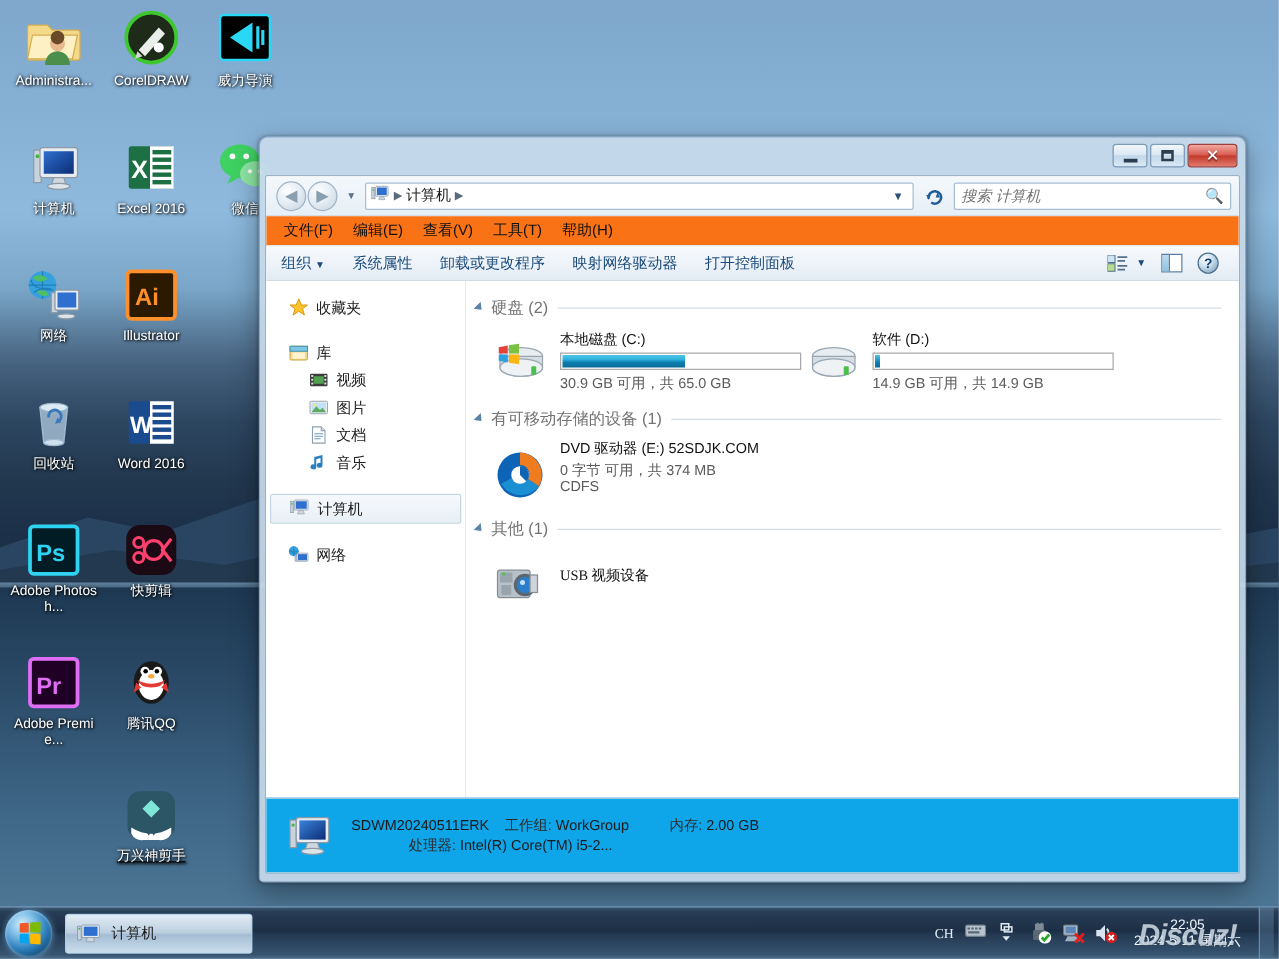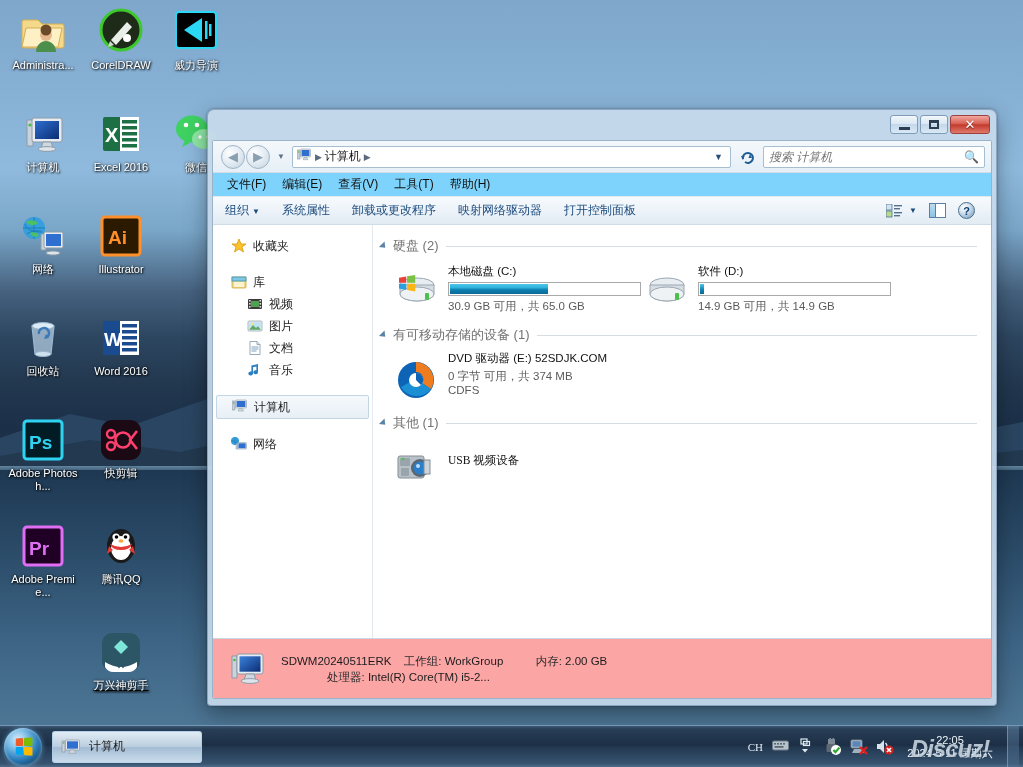--- a/index.html
+++ b/index.html
@@ -93,21 +93,21 @@
   }
   .searchbox input {
     border:0; outline:0; flex:1; font-size:12px; font-style:italic; color:#8c8c8c;
     font-family:"Liberation Sans",sans-serif; background:transparent;
   }
   .mag { color:#2f5d8c; font-size:12px; }
 
   
   .menubar {
     height:24px; display:flex; align-items:center; gap:16px; padding:0 14px;
-    background:#7dd3fc; border-bottom:1px solid #e2e9ef; font-size:12px; color:#111;
+    background:#f97316; border-bottom:1px solid #e2e9ef; font-size:12px; color:#111;
   }
   .menubar span { cursor:default; }
 
   
   .cmdbar {
     height:28px; display:flex; align-items:center; gap:22px; padding:0 12px;
     background: linear-gradient(180deg,#f7fafd 0%, #edf3f9 50%, #e2ebf3 100%);
     border-bottom:1px solid #cfdbe5; font-size:12px; color:#1b4b7d;
   }
   .cmdbar .caret { font-size:8px; margin-left:3px; color:#1b4b7d; }
@@ -151,21 +151,21 @@
   .bar-in { height:10px; }
   .bar-in.blue { background: linear-gradient(180deg,#4fc6e8 0%, #2fb2dd 35%, #0d7fb0 58%, #0b6b97 100%); }
   .bar-in.thin { background: linear-gradient(180deg,#4fc6e8 0%, #0d7fb0 60%, #0b6b97 100%); }
   .tsub { font-size:11.5px; color:#5b5b5b; margin-top:3px; white-space:nowrap; }
   .tsub2 { font-size:11.5px; color:#5b5b5b; white-space:nowrap; }
   .tile.wide { width:auto; }
   .tile.wide .meta { padding-top:1px; }
 
   
   .details {
-    height:60px; background:#fca5a5; border-top:1px solid #c9d7e3;
+    height:60px; background:#0ea5e9; border-top:1px solid #c9d7e3;
     display:flex; align-items:center; gap:12px; padding:0 16px;
   }
   .dico { width:40px; height:38px; position:relative; flex:0 0 40px; }
   .dtxt { font-size:11.5px; color:#1b1b1b; line-height:16px; }
   .dtxt .row2 { padding-left:46px; }
   .dtxt .k { color:#2b2b2b; }
   .dsp { display:inline-block; width:26px; }
 
   
   .taskbar {

